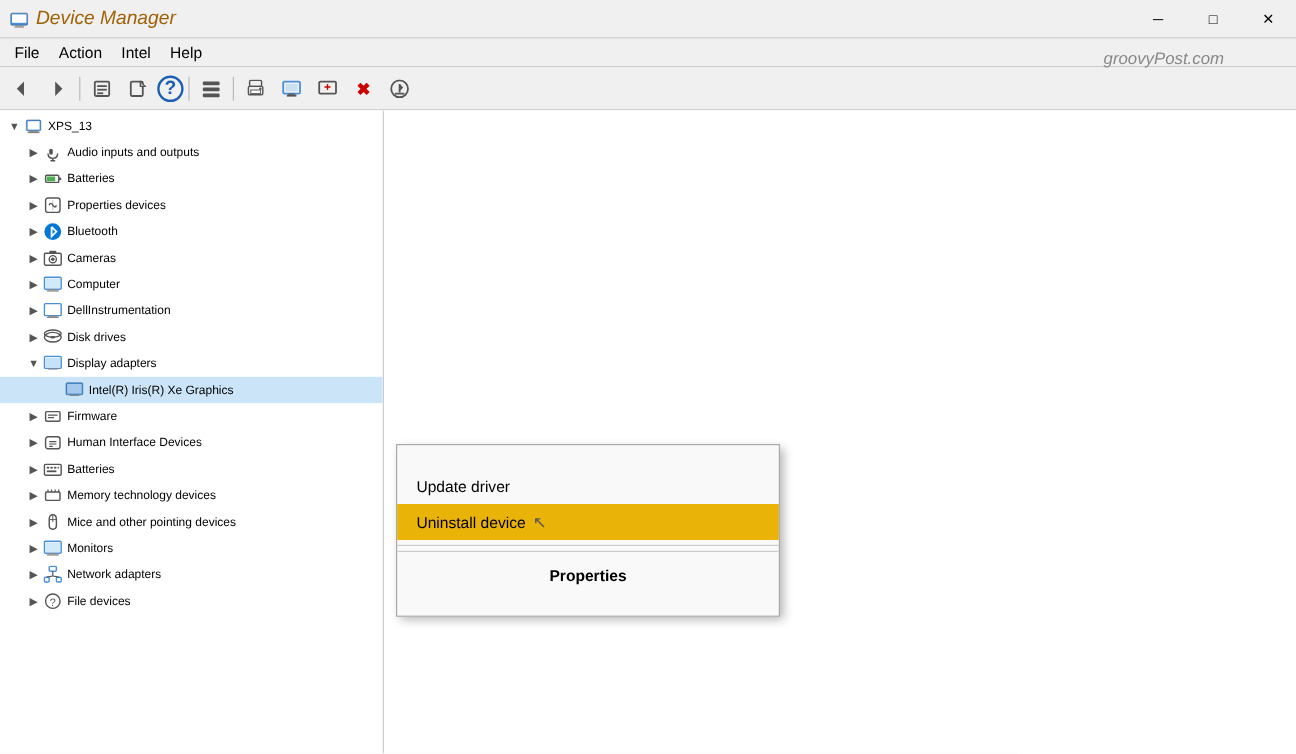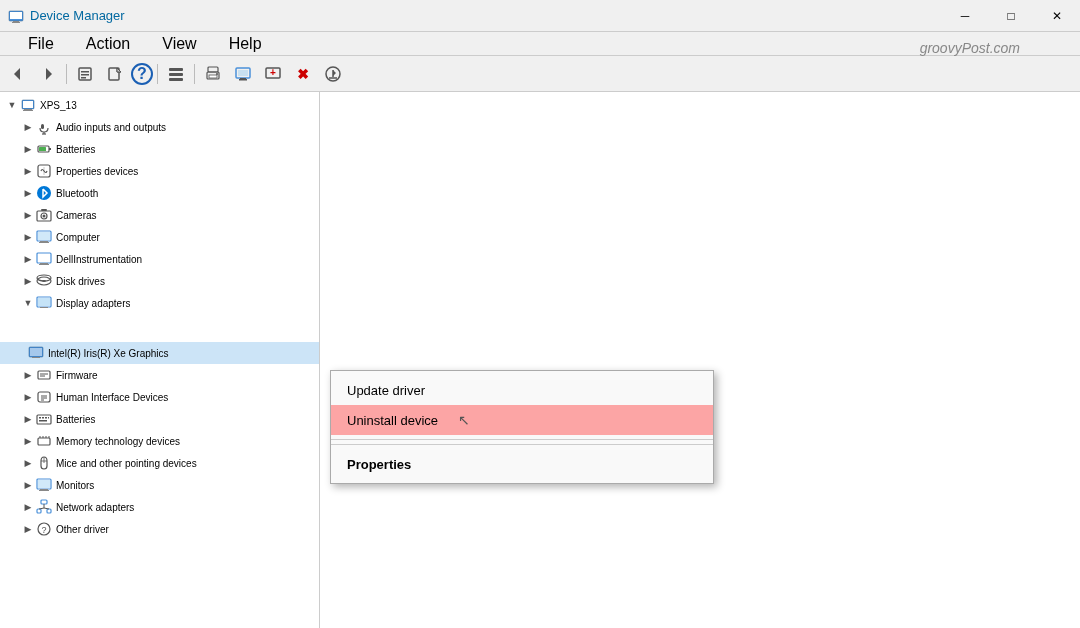--- a/index.html
+++ b/index.html
@@ -22,22 +22,23 @@
       padding: 0 8px;
       border-bottom: 1px solid #ccc;
       position: relative;
     }
     .title-bar-icon {
       width: 16px;
       height: 16px;
       margin-right: 6px;
     }
     .title-bar-text {
-      font-size: 13px;
-      color: #0369a1;
+      font-size: 16px;
+      color: #a16207;
+      font-style: italic;
     }
     .title-bar-controls {
       position: absolute;
       right: 0;
       top: 0;
       display: flex;
       height: 32px;
     }
     .title-bar-btn {
       width: 46px;
@@ -66,23 +67,22 @@
     .menu-bar {
       background: #f0f0f0;
       height: 24px;
       display: flex;
       align-items: center;
       padding: 0 4px;
       border-bottom: 1px solid #ccc;
     }
     .menu-item {
       padding: 2px 8px;
-      font-size: 16px;
+      font-size: 13px;
       cursor: pointer;
-      margin-left: 16px;
     }
 
     
     .toolbar {
       background: #f0f0f0;
       height: 36px;
       display: flex;
       align-items: center;
       padding: 0 4px;
       border-bottom: 1px solid #ccc;
@@ -166,42 +166,42 @@
     }
 
     
     .indent-1 { padding-left: 20px; }
 
     
     .context-menu {
       position: absolute;
       top: 278px;
       left: 330px;
-      width: 384px;
+      width: 320px;
       background: #f9f9f9;
       border: 1px solid #aaa;
       box-shadow: 3px 3px 8px rgba(0,0,0,0.3);
       z-index: 100;
-      padding: 4px 0;
+      padding: 19px 0;
     }
     .ctx-item {
       height: 30px;
       display: flex;
       align-items: center;
       padding: 0 16px;
       cursor: pointer;
       font-size: 13px;
     }
-    .ctx-item.active { background: #fca5a5; gap: 14px; }
+    .ctx-item.active { background: #eab308; }
     .ctx-separator {
       height: 1px;
       background: #ccc;
       margin: 4px 0;
     }
-    .ctx-item.bold { font-weight: bold; }
+    .ctx-item.bold { font-weight: bold; justify-content: center; }
 
     .right-panel {
       flex: 1;
       background: #fff;
     }
   </style>
 </head>
 <body>
 
 <div class="title-bar">
@@ -218,21 +218,21 @@
   <div class="title-bar-controls">
     <button class="title-bar-btn">─</button>
     <button class="title-bar-btn">□</button>
     <button class="title-bar-btn close">✕</button>
   </div>
 </div>
 
 <div class="menu-bar">
   <span class="menu-item">File</span>
   <span class="menu-item">Action</span>
-  <span class="menu-item">View</span>
+  <span class="menu-item">Intel</span>
   <span class="menu-item">Help</span>
 </div>
 
 <div class="toolbar">
   <div class="tb-btn" title="Back">
     <svg width="16" height="16" viewBox="0 0 16 16">
         <polygon points="10,2 4,8 10,14" fill="#555"></polygon>
       </svg>
   </div>
   <div class="tb-btn" title="Forward">
@@ -420,21 +420,21 @@
       <span class="item-icon">
         <svg width="16" height="16" viewBox="0 0 16 16">
           <rect x="1" y="2" width="14" height="10" rx="1" fill="none" stroke="#4a90d9" stroke-width="1.2"></rect>
           <rect x="2" y="3" width="12" height="8" fill="#8cc8f0" opacity="0.5"></rect>
           <rect x="4" y="12" width="8" height="1" fill="#888"></rect>
         </svg>
       </span>
       <span class="item-label">Display adapters</span>
     </div>
 
-    <div class="tree-item highlighted" style="padding-left:28px;margin-top:28px;">
+    <div class="tree-item highlighted" style="padding-left:54px;">
       <span class="item-icon" style="margin-right:4px;">
         <svg width="16" height="16" viewBox="0 0 16 16">
           <rect x="1" y="2" width="14" height="10" rx="1" fill="#4a90d9" stroke="#2c5f8a" stroke-width="0.5"></rect>
           <rect x="2" y="3" width="12" height="8" fill="#fff" opacity="0.5"></rect>
           <rect x="4" y="12" width="8" height="1" fill="#888"></rect>
         </svg>
       </span>
       <span class="item-label">Intel(R) Iris(R) Xe Graphics</span>
     </div>
 
@@ -533,21 +533,21 @@
     </div>
 
     <div class="tree-item indent-1">
       <span class="chevron">▶</span>
       <span class="item-icon">
         <svg width="16" height="16" viewBox="0 0 16 16">
           <circle cx="8" cy="8" r="6" fill="none" stroke="#555" stroke-width="1.2"></circle>
           <text x="8" y="12" text-anchor="middle" font-size="9" fill="#555">?</text>
         </svg>
       </span>
-      <span class="item-label">Other driver</span>
+      <span class="item-label">File devices</span>
     </div>
 
   </div>
 
   <div class="right-panel"></div>
 
   <div class="context-menu">
 
     <div class="ctx-item">
       <span>Update driver</span>

